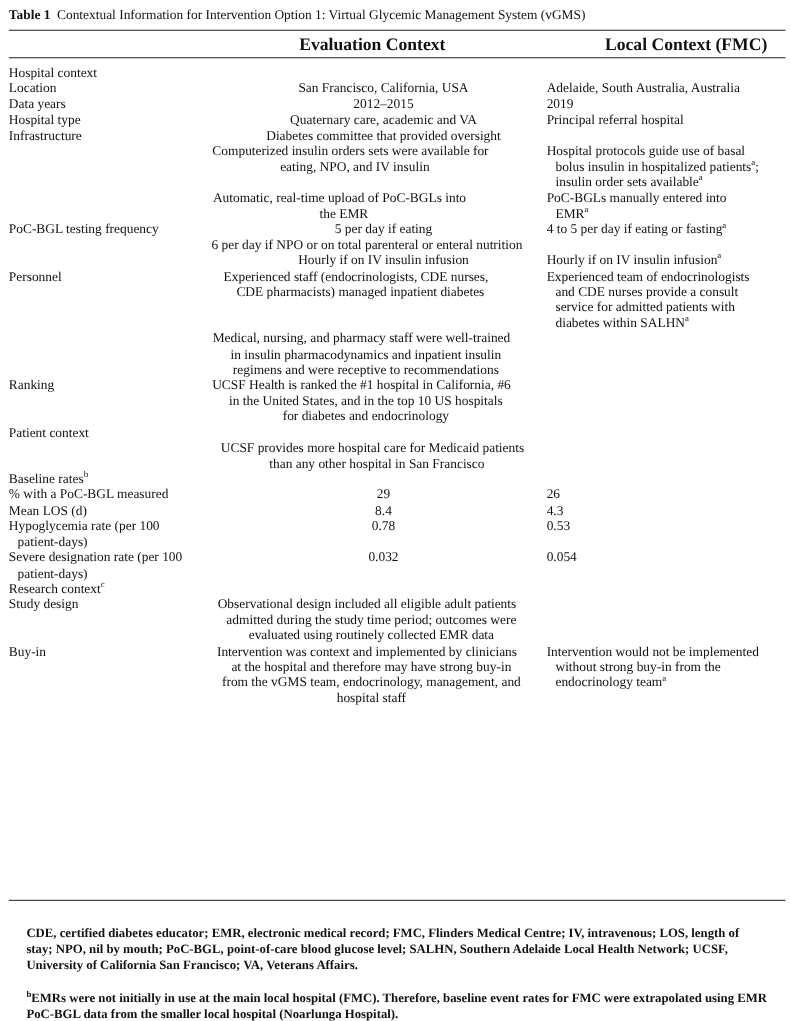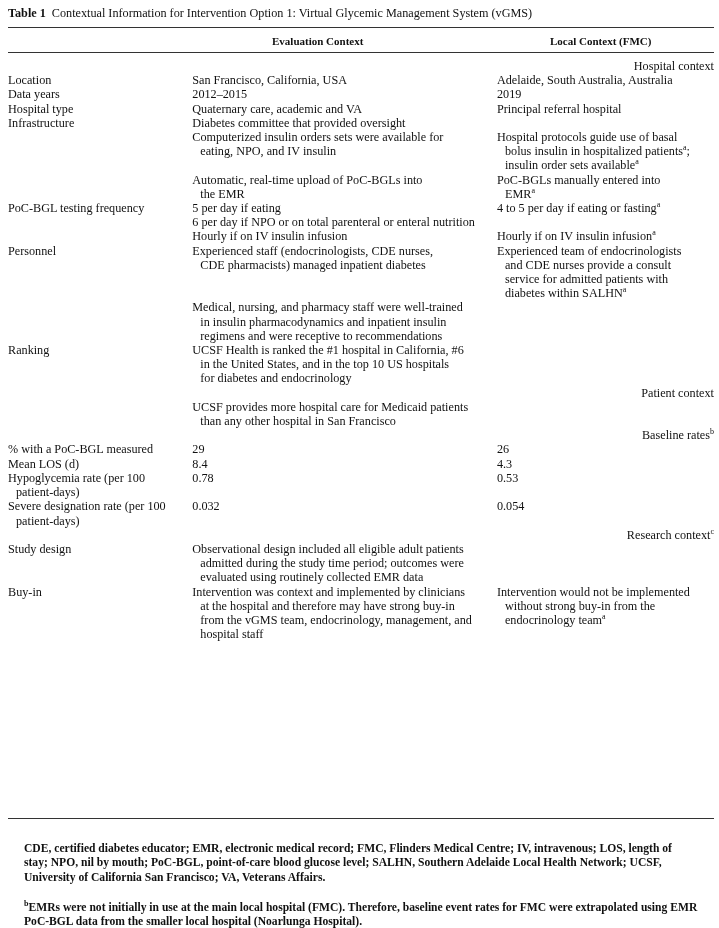--- a/index.html
+++ b/index.html
@@ -1,26 +1,26 @@
 <!DOCTYPE html>
 <html><head>
 <meta charset="utf-8">
 <style>
   html, body { margin:0; padding:0; background:#fff; }
   body { width:719px; height:928px; position:relative; font-family:"Liberation Serif","DejaVu Serif",serif; color:#111; font-size:12.2px; line-height:14.2px; overflow:hidden; }
   .caption { position:absolute; left:8px; top:6px; font-size:12.2px; white-space:nowrap; }
   .caption b { font-weight:bold; margin-right:6px; }
   .rule { position:absolute; left:8px; width:706px; height:1px; background:#333; }
-  .hdr { position:absolute; top:34px; font-weight:bold; font-size:11px; }
+  .hdr { position:absolute; top:34px; font-weight:bold; font-size:16px; }
   table.main { position:absolute; left:8px; top:59px; border-collapse:collapse; width:706px; }
   table.main td { vertical-align:top; padding:0; }
   td.c1 { width:208px; }
-  td.c2 { width:284px; }
+  td.c2 { width:284px;text-align:center; }
   td.c3 { width:214px; }
-  .sec { padding-left:0;text-align:right; }
+  .sec { padding-left:0; }
   .sub { padding-left:13px; }
   .hang { padding-left:8px; text-indent:-8px; }
   sup { font-size:8px; line-height:0; vertical-align:super; }
   .foot { position:absolute; left:8px; top:826px; width:706px; font-size:11.6px; line-height:14.3px; }
   .foot p { margin:16px;font-weight:bold; }
 </style>
 </head>
 <body>
 
 <div class="caption">

